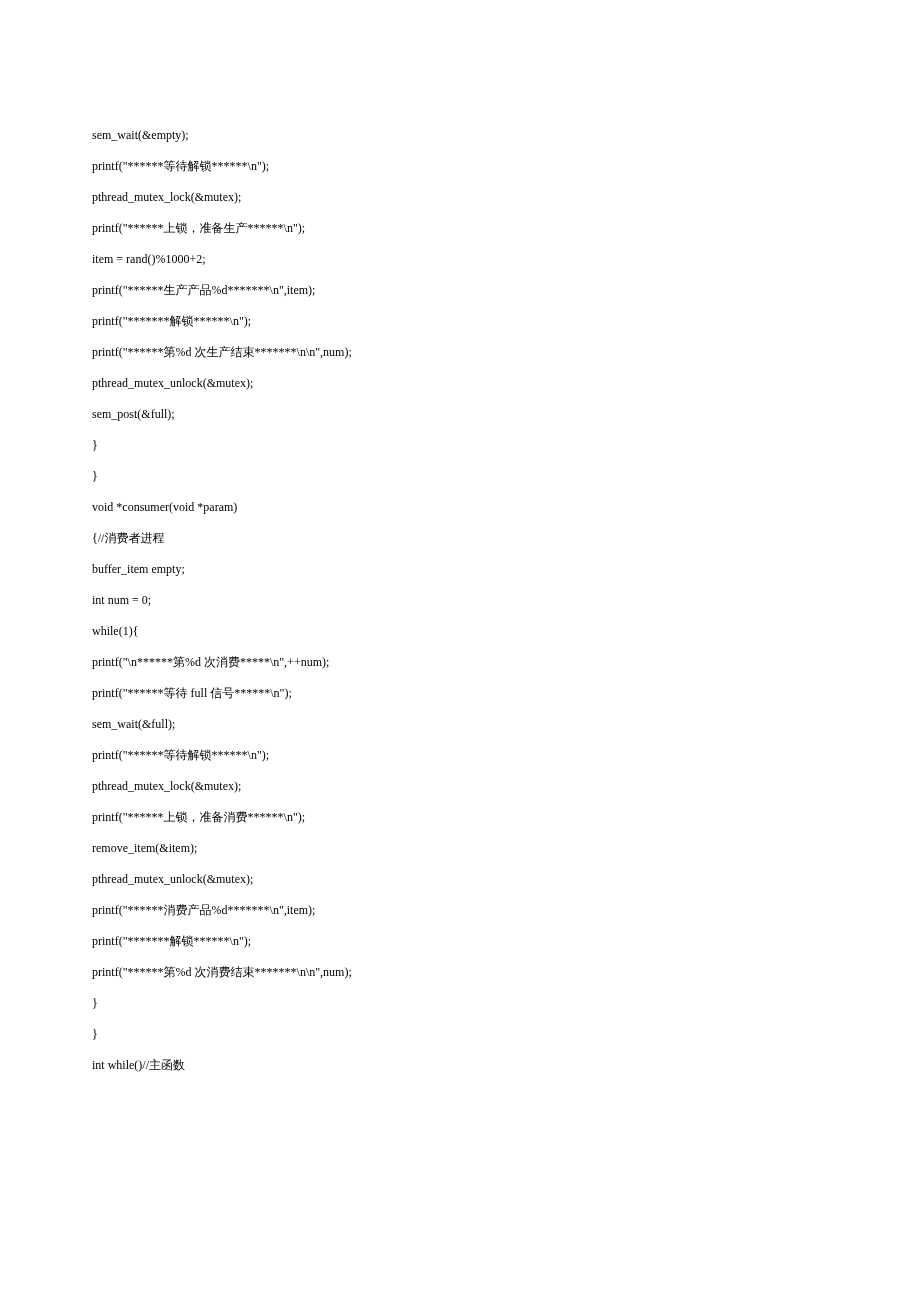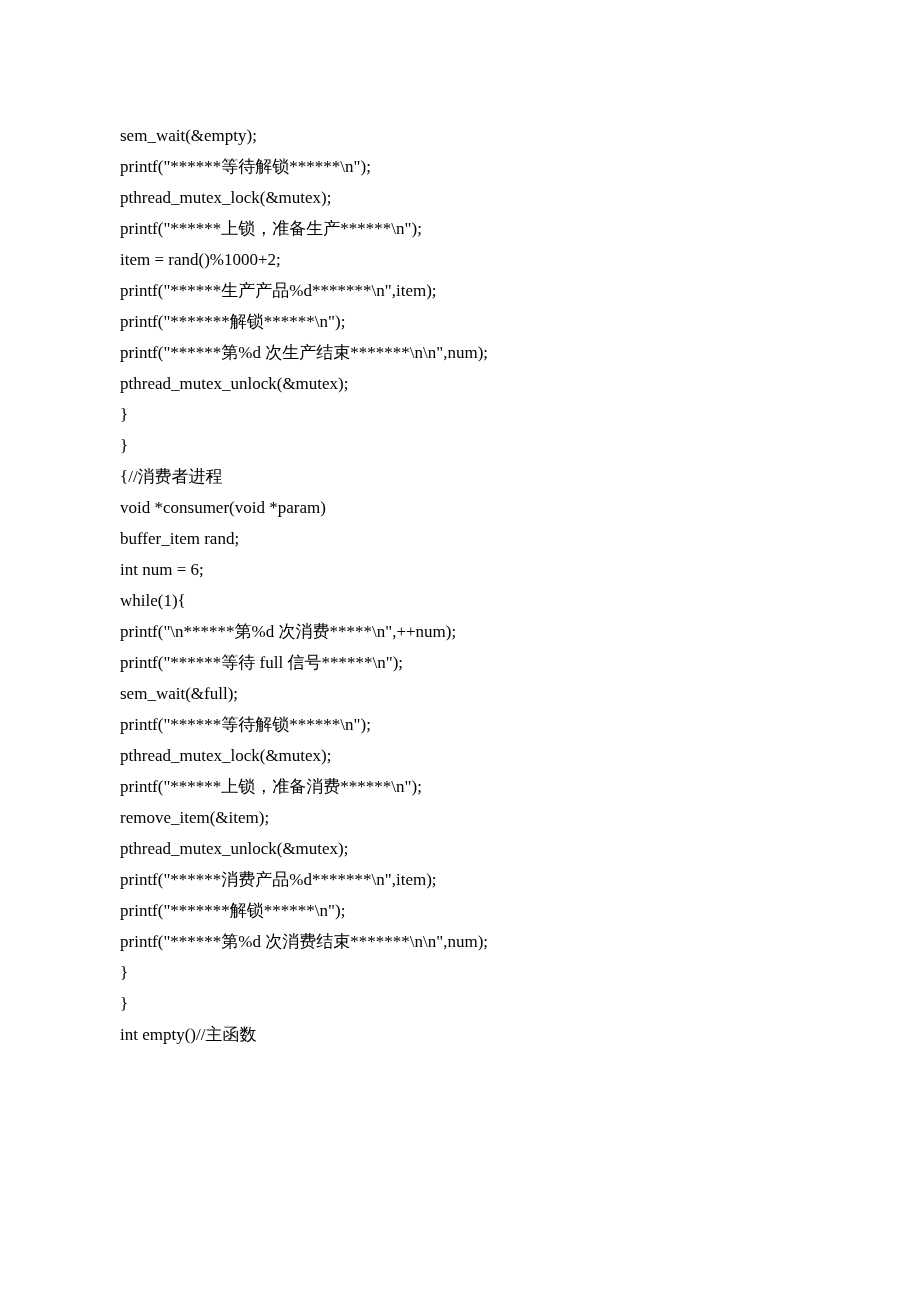--- a/index.html
+++ b/index.html
@@ -3,56 +3,57 @@
 <meta charset="utf-8">
 <style>
   body {
     margin: 0;
     padding: 0;
     background: #ffffff;
     width: 920px;
     font-family: "Times New Roman", "SimSun", serif;
   }
   .page {
-    padding: 120px 160px 120px 120px;
+    padding: 120px 160px 120px 92px;
     color: #000000;
-    font-size: 17px;
+    font-size: 12px;
     line-height: 31px;
   }
   .line {
     white-space: pre;
   }
 </style>
 </head>
 <body>
 
 <div class="page">
   <div class="line">sem_wait(&amp;empty);</div>
   <div class="line">printf("******等待解锁******\n");</div>
   <div class="line">pthread_mutex_lock(&amp;mutex);</div>
   <div class="line">printf("******上锁，准备生产******\n");</div>
   <div class="line">item = rand()%1000+2;</div>
   <div class="line">printf("******生产产品%d*******\n",item);</div>
   <div class="line">printf("*******解锁******\n");</div>
   <div class="line">printf("******第%d 次生产结束*******\n\n",num);</div>
   <div class="line">pthread_mutex_unlock(&amp;mutex);</div>
+  <div class="line">sem_post(&amp;full);</div>
   <div class="line">}</div>
   <div class="line">}</div>
+  <div class="line">void *consumer(void *param)</div>
   <div class="line">{//消费者进程</div>
-  <div class="line">void *consumer(void *param)</div>
-  <div class="line">buffer_item rand;</div>
-  <div class="line">int num = 6;</div>
+  <div class="line">buffer_item empty;</div>
+  <div class="line">int num = 0;</div>
   <div class="line">while(1){</div>
   <div class="line">printf("\n******第%d 次消费*****\n",++num);</div>
   <div class="line">printf("******等待 full 信号******\n");</div>
   <div class="line">sem_wait(&amp;full);</div>
   <div class="line">printf("******等待解锁******\n");</div>
   <div class="line">pthread_mutex_lock(&amp;mutex);</div>
   <div class="line">printf("******上锁，准备消费******\n");</div>
   <div class="line">remove_item(&amp;item);</div>
   <div class="line">pthread_mutex_unlock(&amp;mutex);</div>
   <div class="line">printf("******消费产品%d*******\n",item);</div>
   <div class="line">printf("*******解锁******\n");</div>
   <div class="line">printf("******第%d 次消费结束*******\n\n",num);</div>
   <div class="line">}</div>
   <div class="line">}</div>
-  <div class="line">int empty()//主函数</div>
+  <div class="line">int while()//主函数</div>
 </div>
 
 </body></html>

